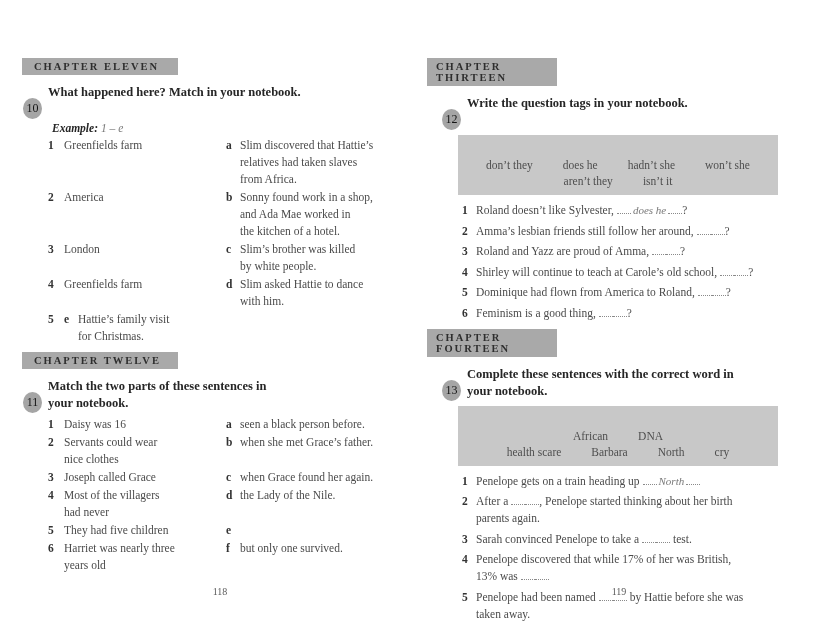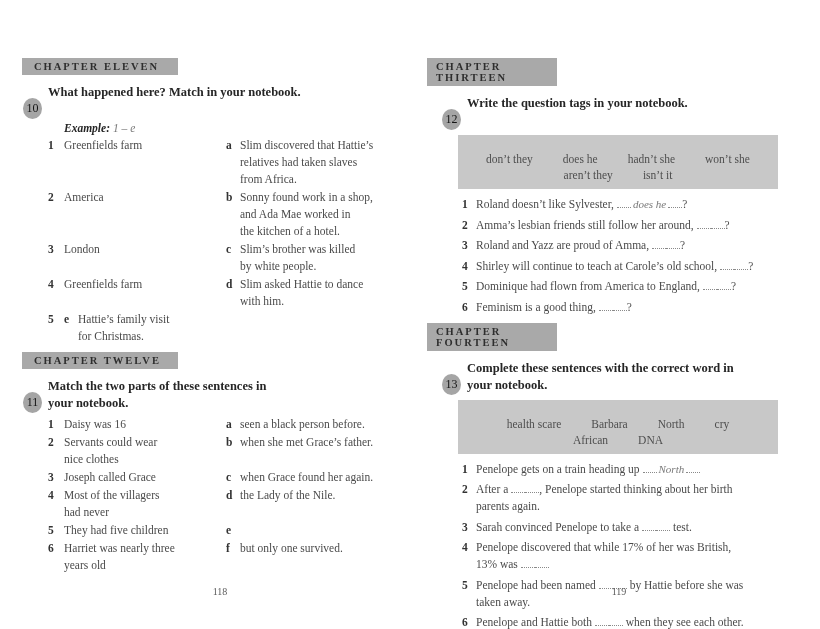--- a/index.html
+++ b/index.html
@@ -32,34 +32,34 @@
     flex: 0 0 19px; height: 21px; border-radius: 50%;
     background: #a5a5a5; color: #141414;
     font-weight: normal; font-size: 12px;
     display: flex; align-items: center; justify-content: center; margin-top: 16px;
   }
   .ex-title {
     margin: 2px 0 0 6px; font-weight: bold; font-size: 12.5px;
     line-height: 17px; color: #262626; white-space: pre-line;
   }
 
-  .example { margin: 3px 0 1px 42px; font-size: 11.5px; font-style: italic; }
+  .example { margin: 3px 0 1px 30px; font-size: 11.5px; font-style: italic; }
   .example .lbl { font-weight: bold; color: #262626; }
   .example .val { color: #7a7a7a; }
 
   .pairs { margin-top: 3px; }
   .pair-row { display: flex; font-size: 11.5px; line-height: 17px; margin-bottom: 1px; color: #4a4a4a; }
   .pair-row .num    { flex: 0 0 16px; margin-left: 26px; font-weight: bold; color: #333; }
   .pair-row .ltext  { flex: 0 0 162px; white-space: pre-line; padding-right: 4px; }
   .pair-row .letter { flex: 0 0 14px; font-weight: bold; color: #333; }
   .pair-row .rtext  { flex: 1 1 auto; white-space: pre-line; }
 
   .word-bank {
     background: #c8c8c8; width: 320px; margin: 5px 0 0 31px;
-    padding: 16px 6px 6px; font-size: 11.5px; color: #4e4e4e;
+    padding: 22px 6px 6px; font-size: 11.5px; color: #4e4e4e;
   }
   .wb-row { display: flex; justify-content: center; gap: 30px; line-height: 16px; }
 
   .q-list { margin-top: 7px; }
   .q-row { display: flex; font-size: 11.5px; line-height: 17px; margin-bottom: 3.5px; color: #4a4a4a; }
   .q-row .num { flex: 0 0 14px; margin-left: 35px; font-weight: bold; color: #333; }
   .q-text { flex: 1 1 auto; }
   .q-text .pre, .q-text .post { white-space: pre-line; }
   .blank { margin-left: 3px; white-space: nowrap; }
   .dots { display: inline-block; width: 14px; height: 11px; border-bottom: 1.6px dotted #8a8a8a; }
@@ -217,49 +217,49 @@
       <div class="q-row">
         <span class="num">3</span>
         <div class="q-text"><span class="pre">Roland and Yazz are proud of Amma,</span><span class="blank"><span class="dots"></span><span class="dots"></span></span><span class="post">?</span></div>
       </div>
       <div class="q-row">
         <span class="num">4</span>
         <div class="q-text"><span class="pre">Shirley will continue to teach at Carole’s old school,</span><span class="blank"><span class="dots"></span><span class="dots"></span></span><span class="post">?</span></div>
       </div>
       <div class="q-row">
         <span class="num">5</span>
-        <div class="q-text"><span class="pre">Dominique had flown from America to England,</span><span class="blank"><span class="dots"></span><span class="dots"></span></span><span class="post">?</span></div>
+        <div class="q-text"><span class="pre">Dominique had flown from America to Roland,</span><span class="blank"><span class="dots"></span><span class="dots"></span></span><span class="post">?</span></div>
       </div>
       <div class="q-row">
         <span class="num">6</span>
         <div class="q-text"><span class="pre">Feminism is a good thing,</span><span class="blank"><span class="dots"></span><span class="dots"></span></span><span class="post">?</span></div>
       </div>
     </div>
 
     <div class="chapter-bar bar-gap">
       <span>CHAPTER FOURTEEN</span>
     </div>
 
     <div class="ex-head">
       <span class="badge">13</span>
       <div class="ex-title">Complete these sentences with the correct word in
 your notebook.</div>
     </div>
 
     <div class="word-bank">
+      <div class="wb-row">
+        <span>African</span>
+        <span>DNA</span>
+      </div>
       <div class="wb-row">
         <span>health scare</span>
         <span>Barbara</span>
         <span>North</span>
         <span>cry</span>
       </div>
-      <div class="wb-row">
-        <span>African</span>
-        <span>DNA</span>
-      </div>
     </div>
 
     <div class="q-list">
       <div class="q-row">
         <span class="num">1</span>
         <div class="q-text"><span class="pre">Penelope gets on a train heading up</span><span class="blank"><span class="dots"></span><span class="ans">North</span><span class="dots"></span></span><span class="post"></span></div>
       </div>
       <div class="q-row">
         <span class="num">2</span>
         <div class="q-text"><span class="pre">After a</span><span class="blank"><span class="dots"></span><span class="dots"></span></span><span class="post">, Penelope started thinking about her birth

